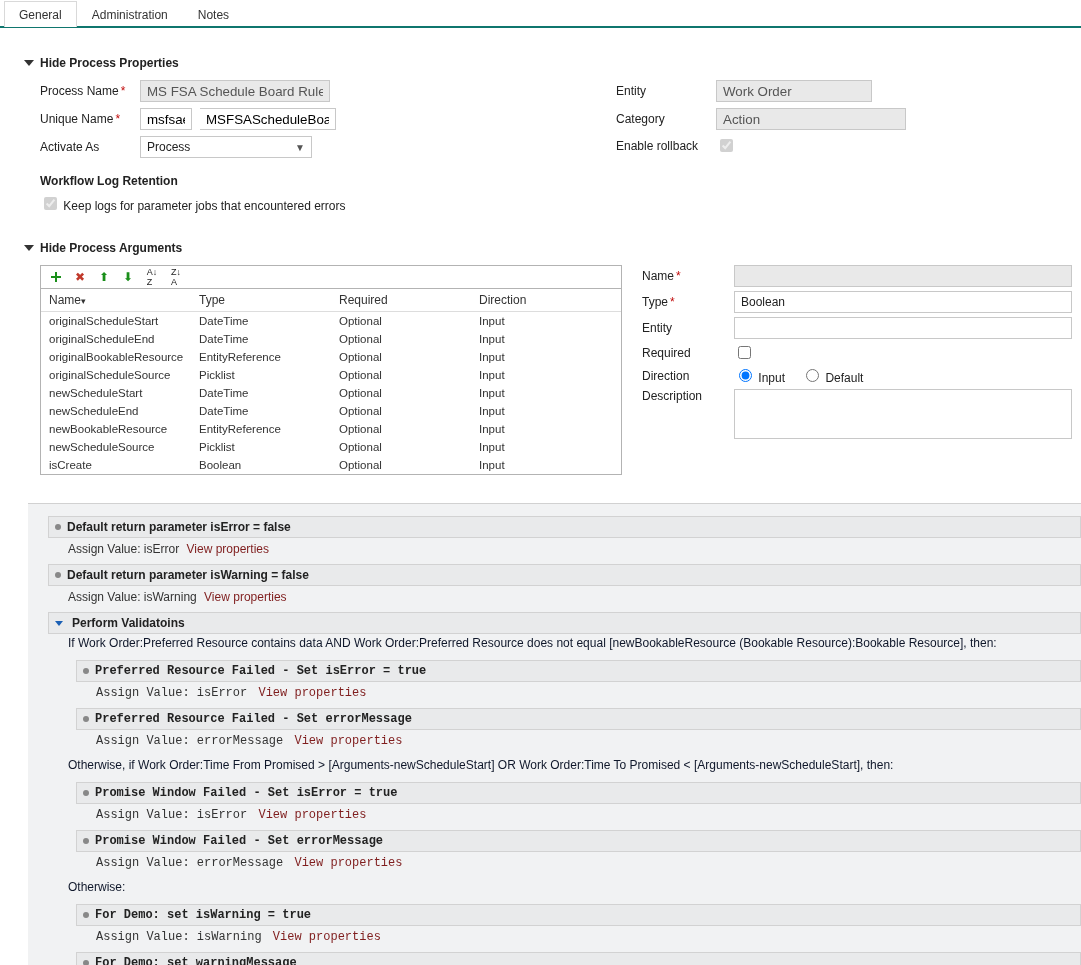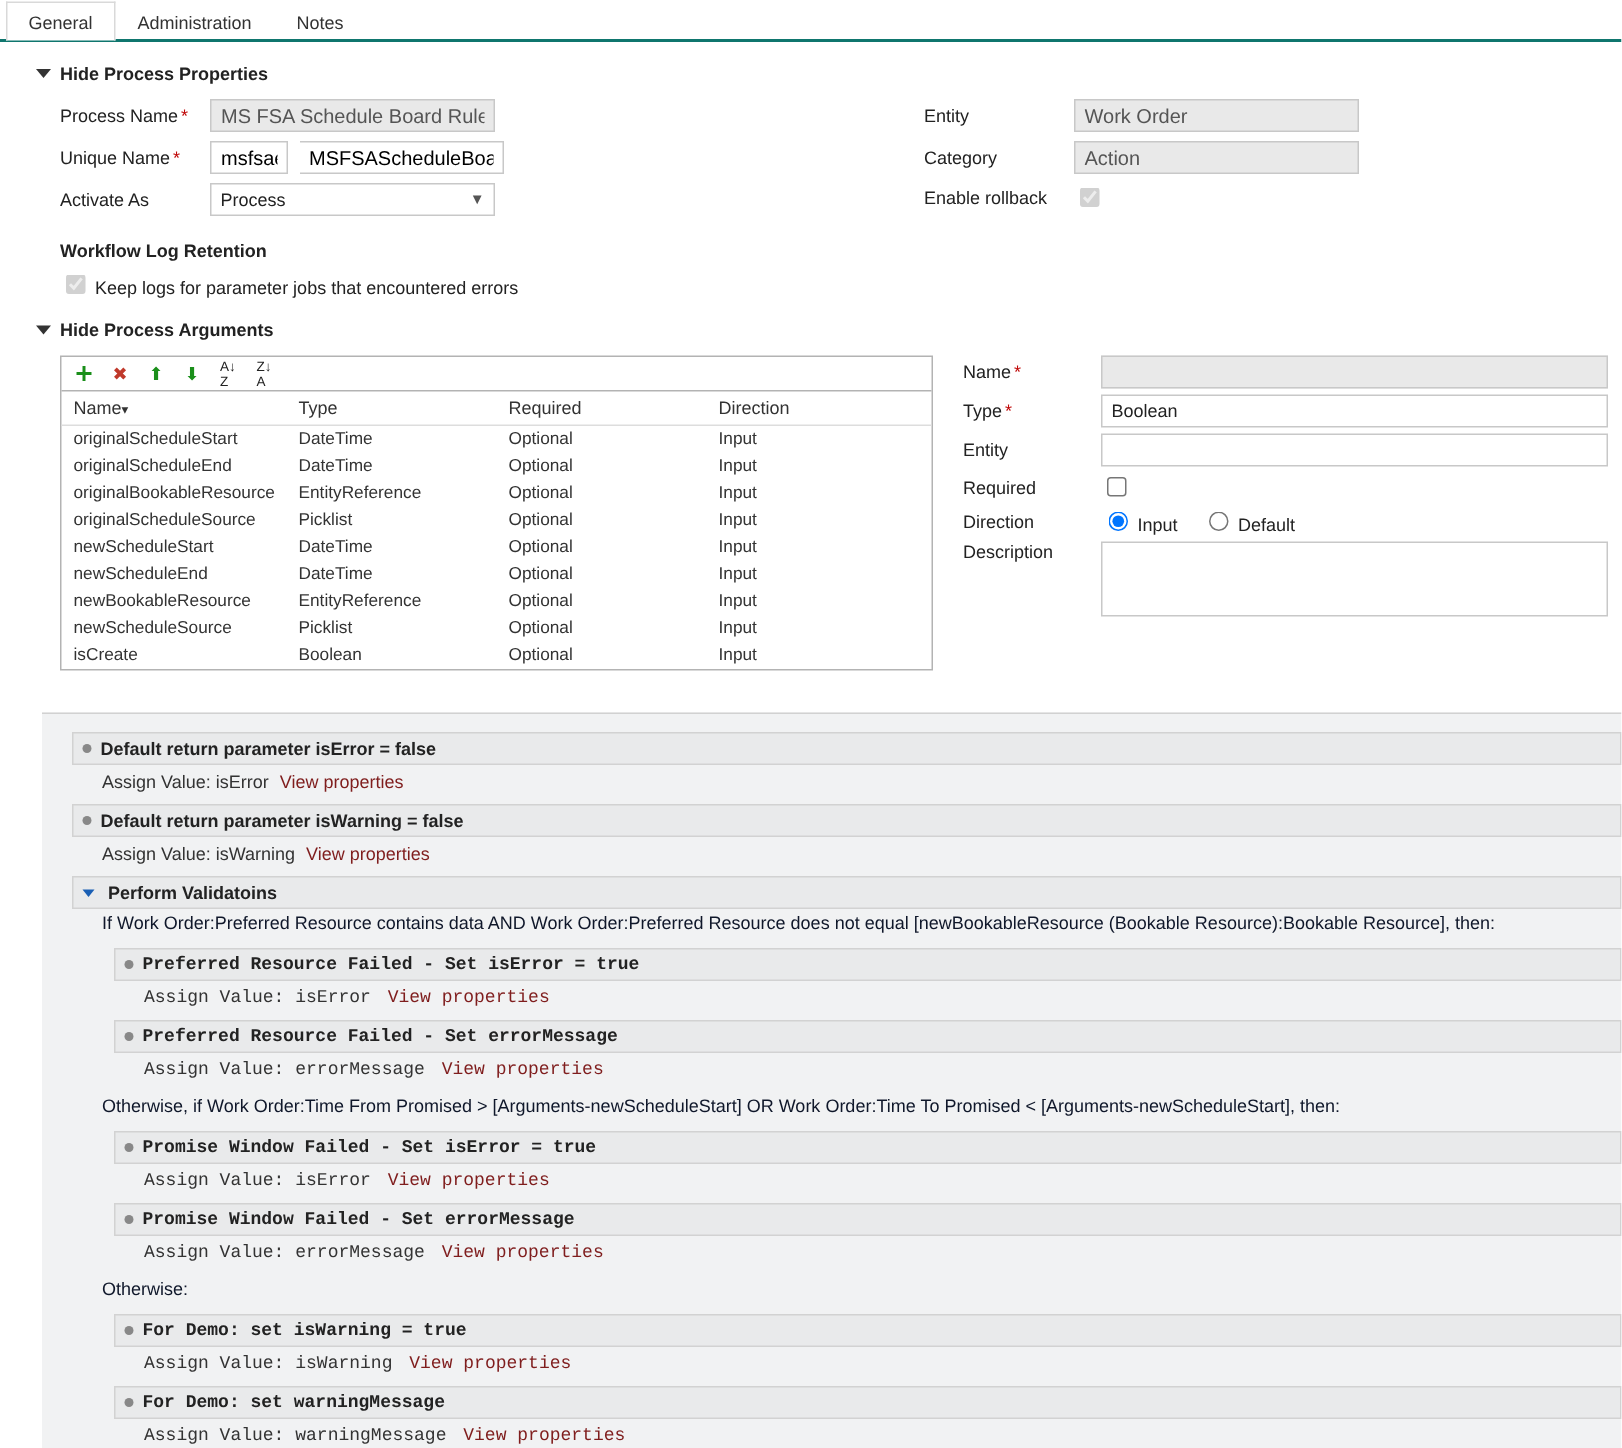--- a/index.html
+++ b/index.html
@@ -23,21 +23,21 @@
     position: relative;
     top: 1px;
     cursor: pointer;
     color: #333;
   }
   .tab.active {
     border-color: #d9d9d9;
     background: #fff;
   }
   .section {
-    margin-top: 14px;
+    margin-top: 28px;
   }
   .section-title {
     display: flex;
     align-items: center;
     gap: 6px;
     font-weight: bold;
     padding-left: 24px;
     margin-bottom: 10px;
   }
   .arrow-down-icon {
@@ -83,21 +83,21 @@
     font-family: inherit;
   }
   .input-text.readonly {
     background: #e9e9e9;
     color: #555;
   }
   .select-box {
     border: 1px solid #c8c8c8;
     height: 22px;
     padding: 2px 6px;
-    width: 190px;
+    width: 172px;
     background: #fff;
     display: flex;
     align-items: center;
     justify-content: space-between;
   }
   .chev-down { 
     color: #555;
     font-size: 10px;
   }
   .cbx {
@@ -217,21 +217,21 @@
         <div class="select-box">
           <span>Process</span>
           <span class="chev-down">▼</span>
         </div>
       </div>
     </div>
 
     <div class="props-col" style="margin-left:200px">
       <div class="field-row">
         <span class="field-label">Entity</span>
-        <input class="input-text readonly" style="width: 190px;" readonly="" value="Work Order">
+        <input class="input-text readonly" style="width: 156px;" readonly="" value="Work Order">
       </div>
       <div class="field-row">
         <span class="field-label">Category</span>
         <input class="input-text readonly" style="width: 190px;" readonly="" value="Action">
       </div>
       <div class="field-row">
         <span class="field-label">Enable rollback</span>
         <input type="checkbox" class="cbx" checked="" disabled="" style="">
       </div>
     </div>

